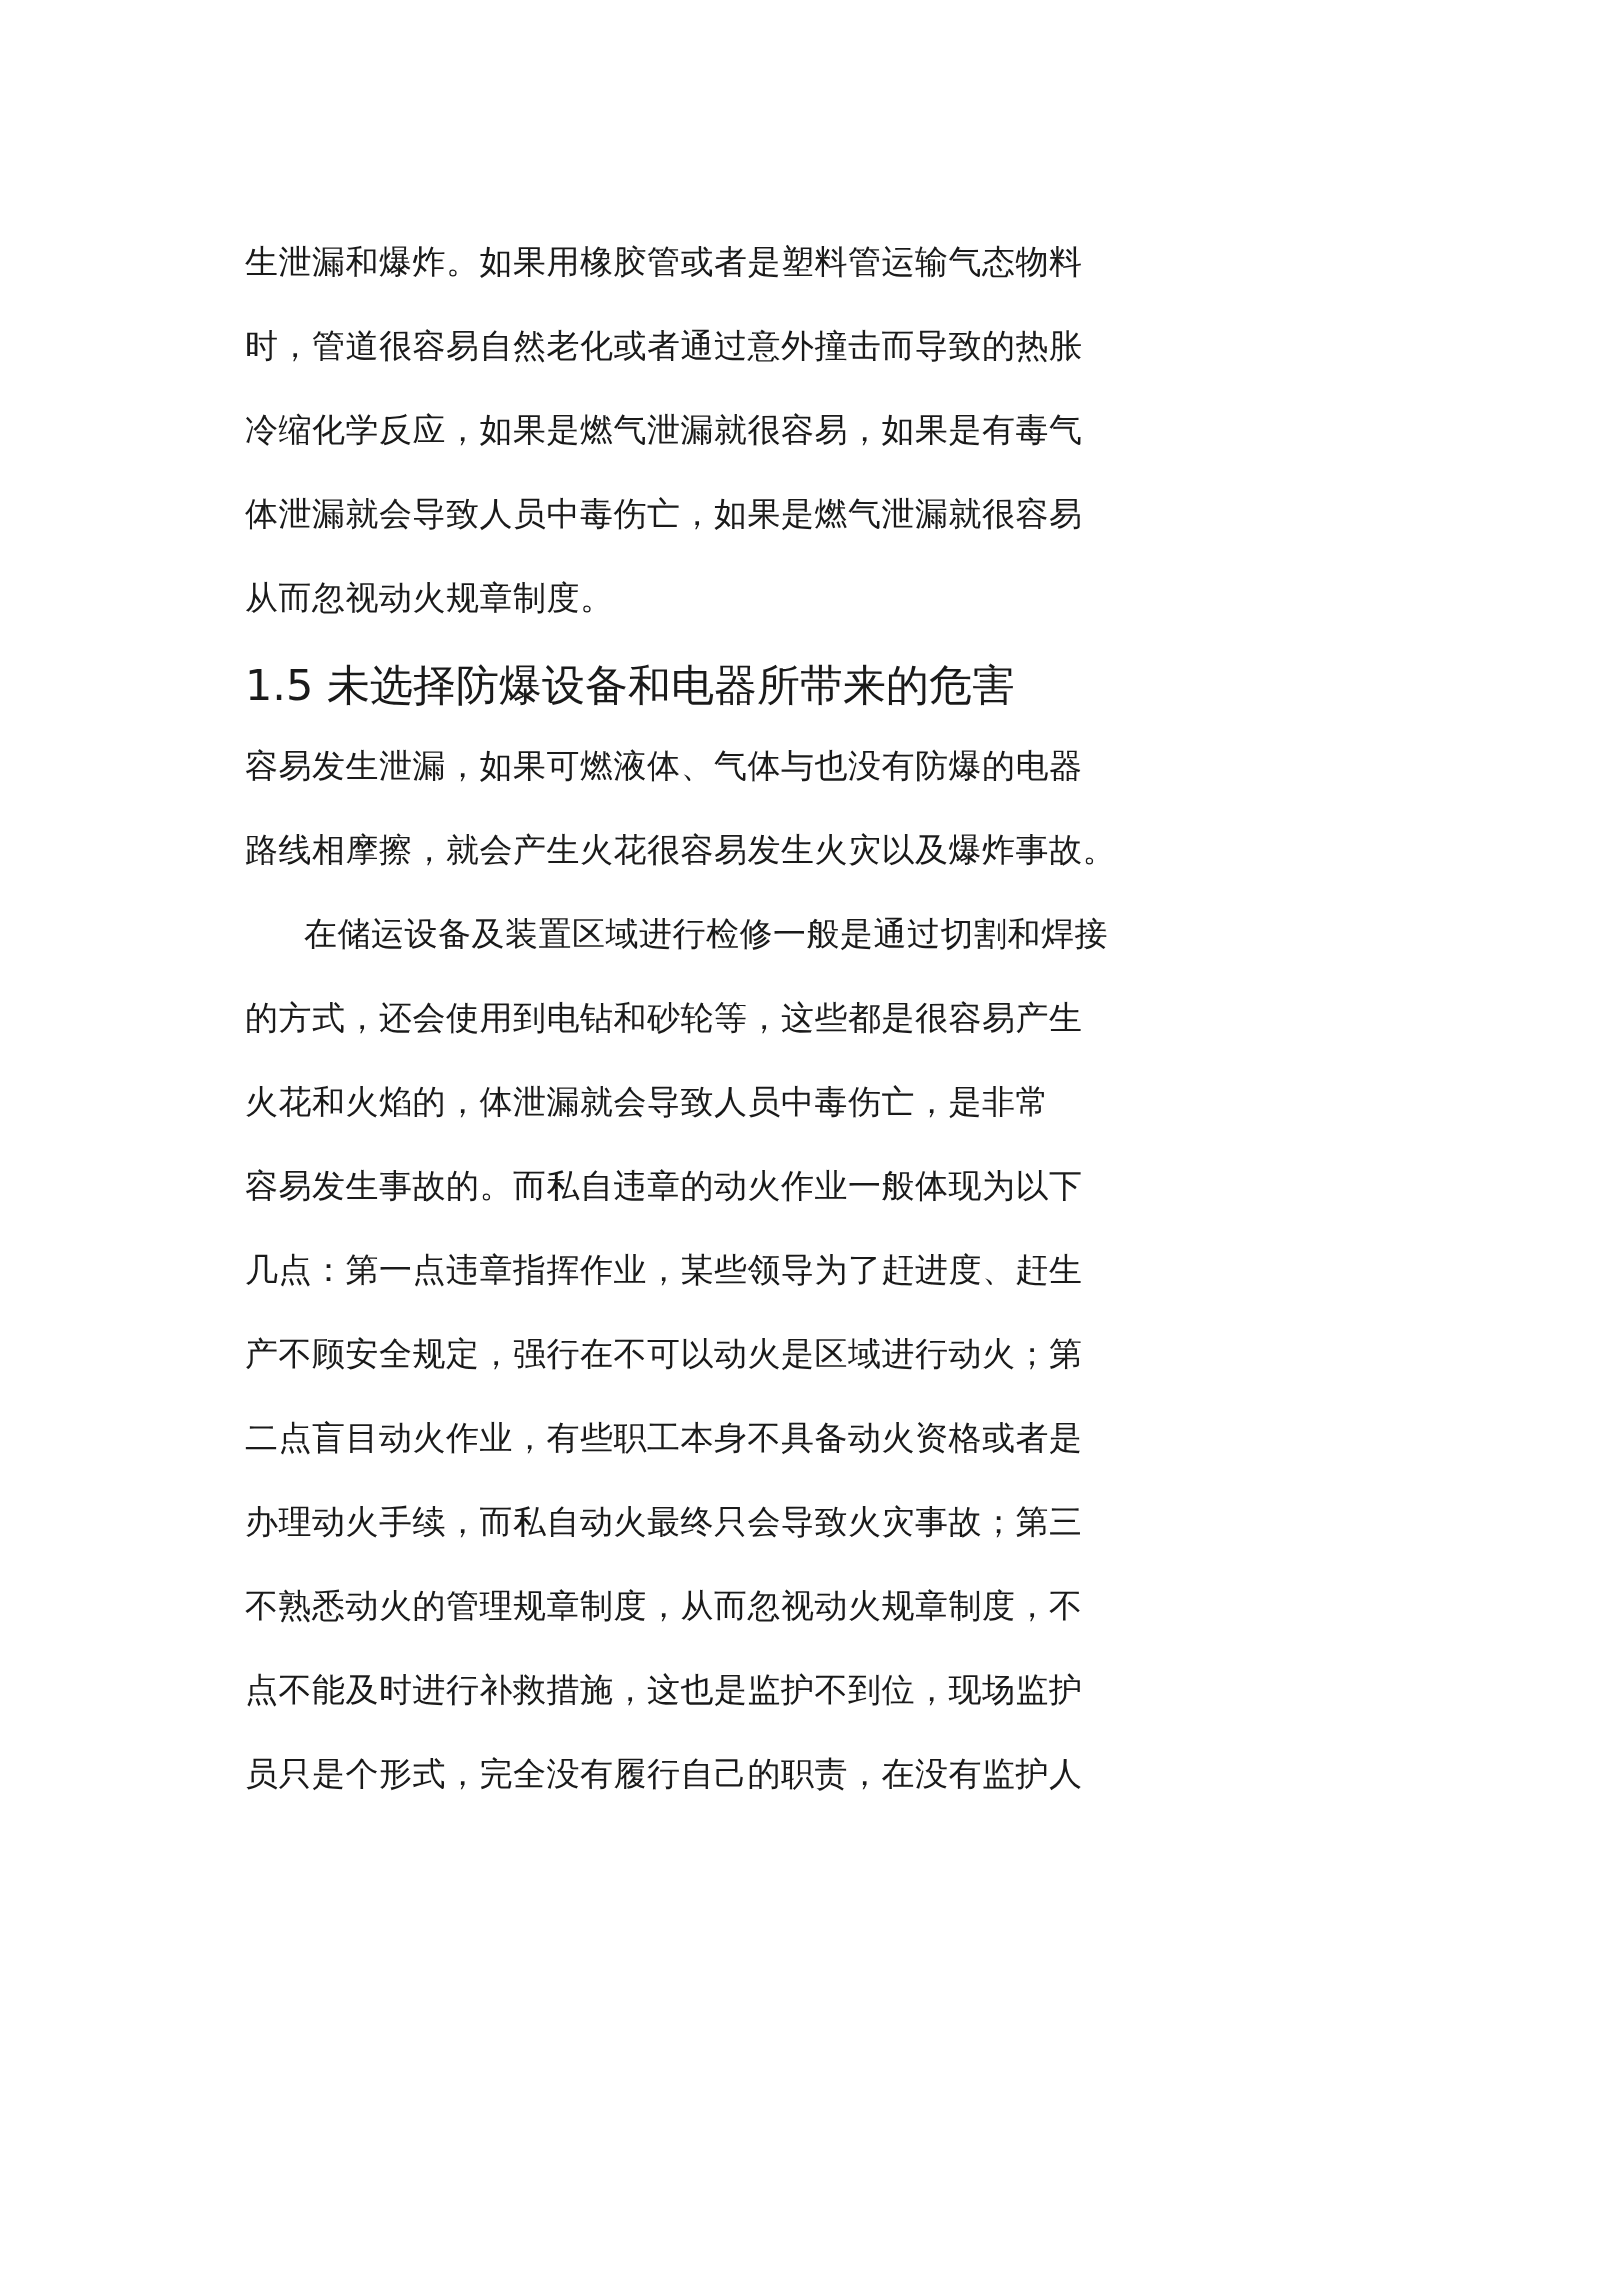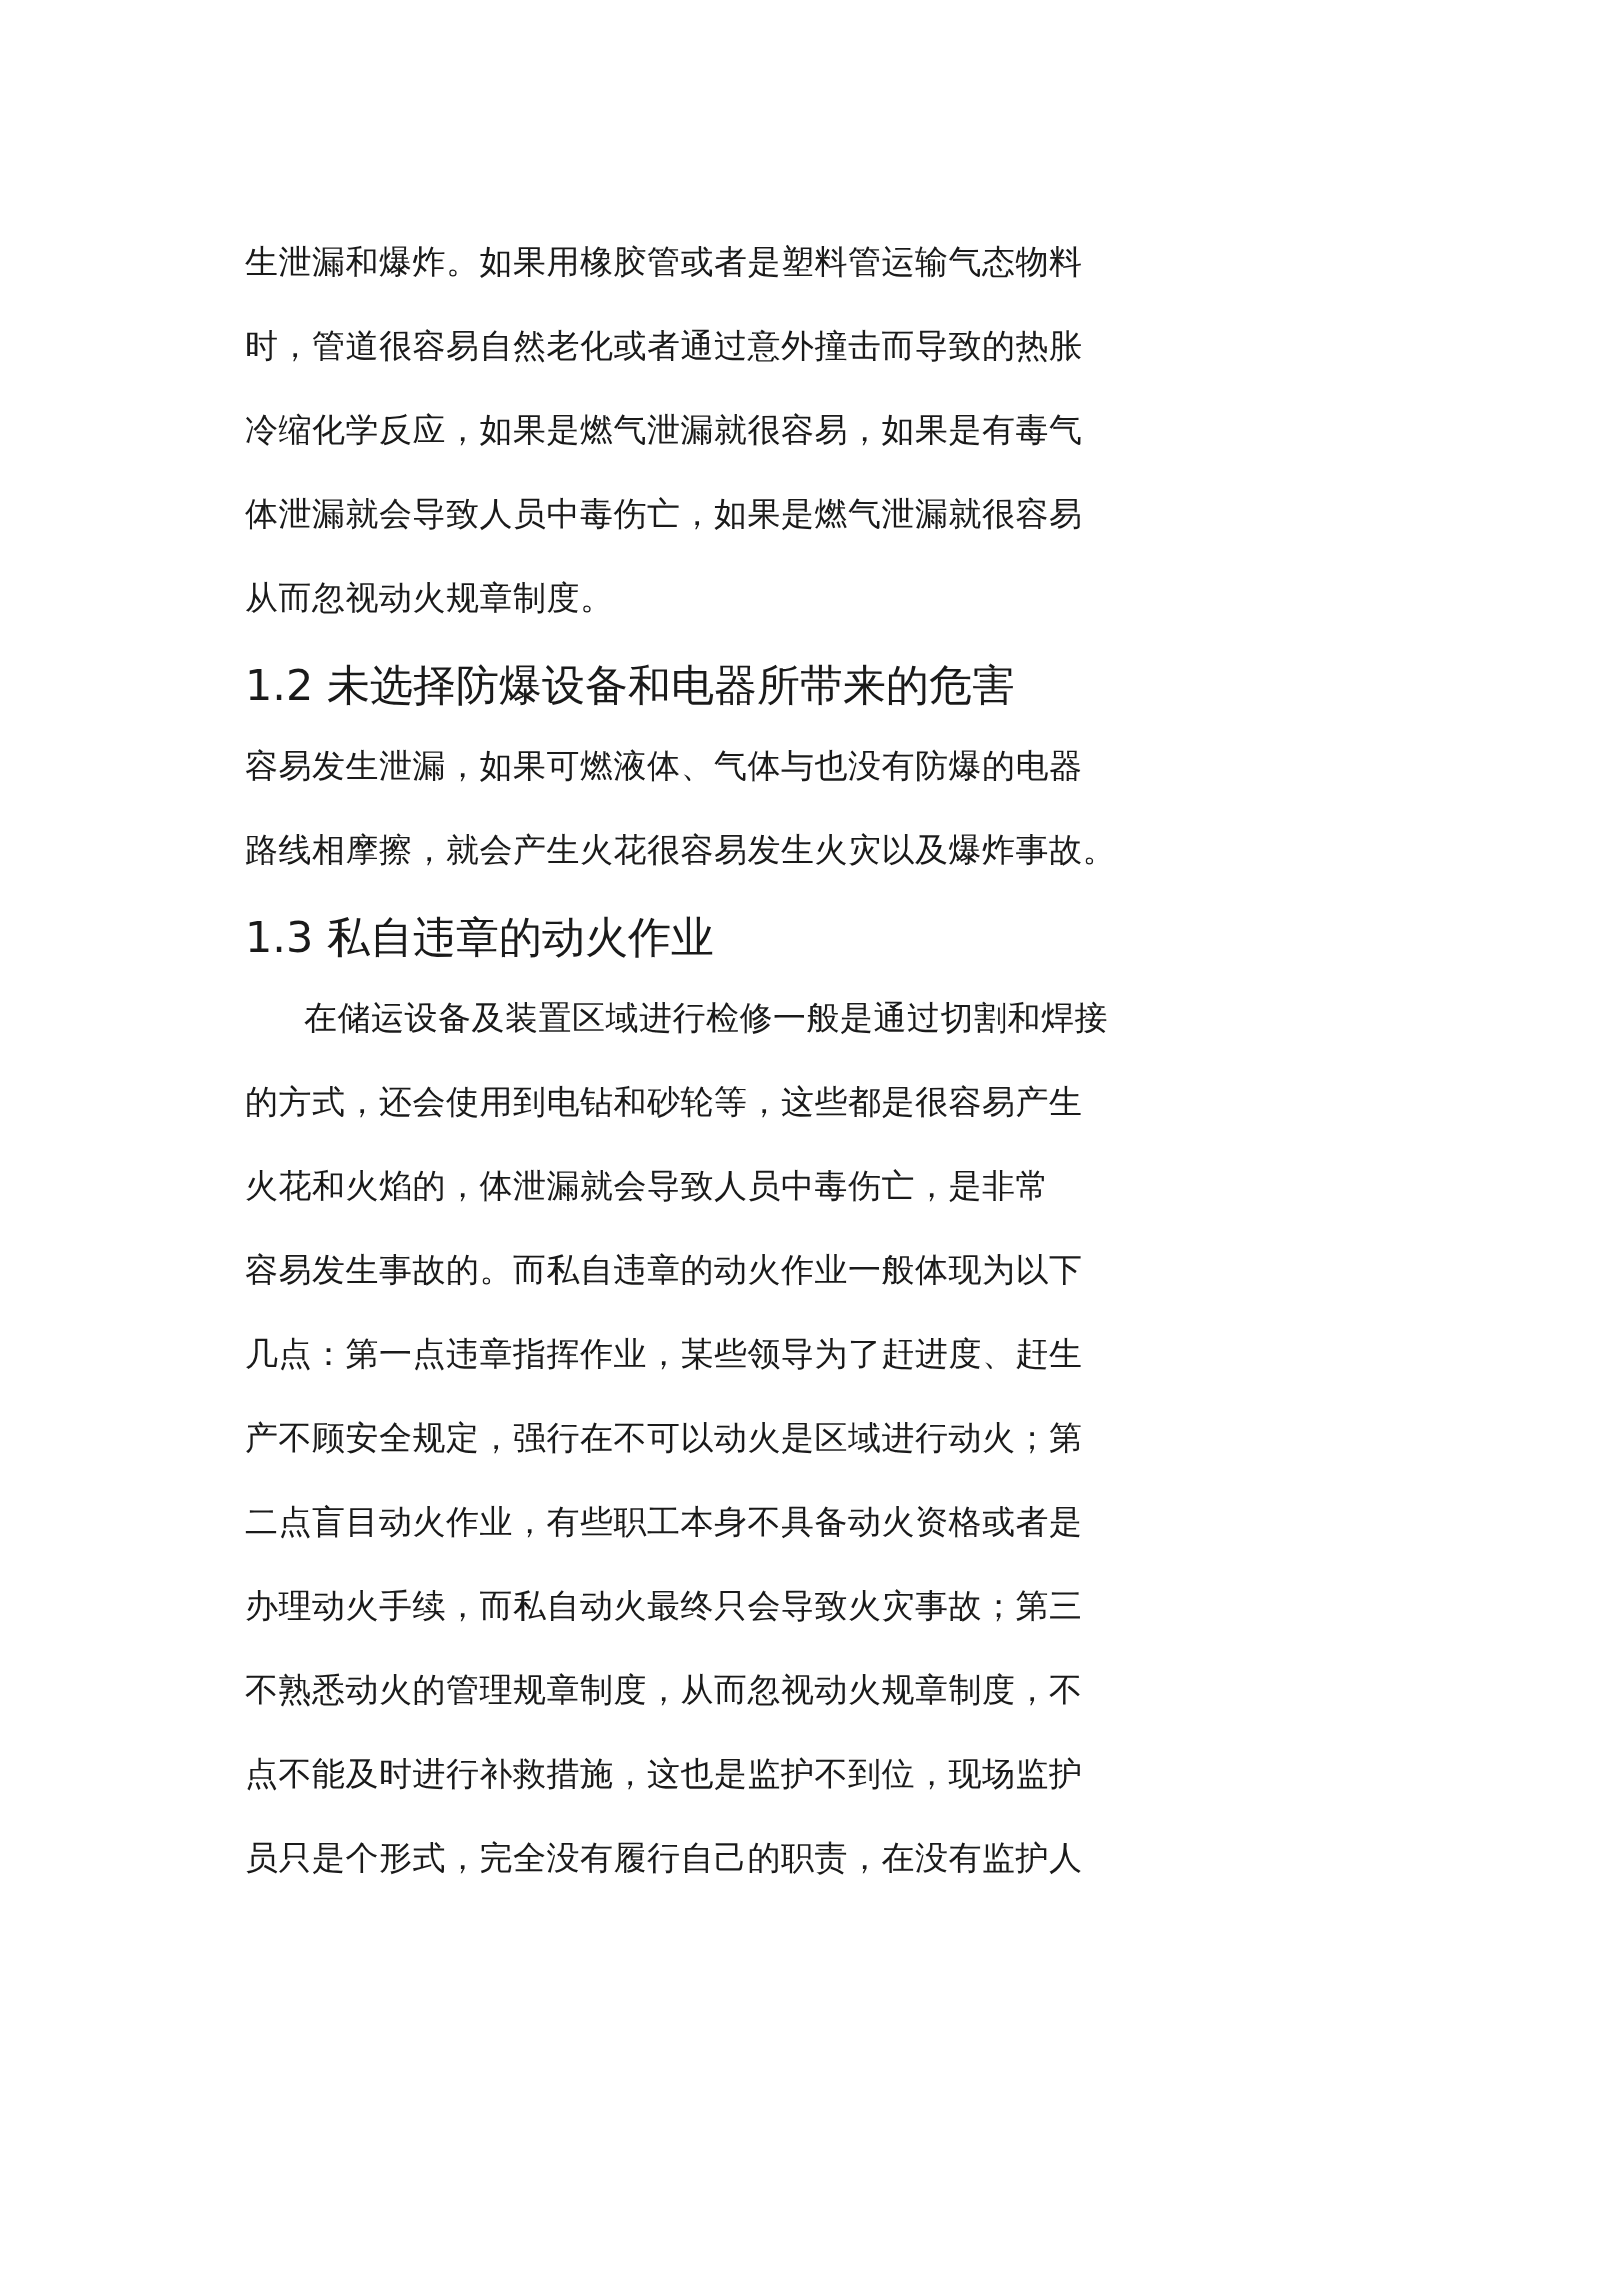--- a/index.html
+++ b/index.html
@@ -46,27 +46,26 @@
 
   <div>
     <div class="line">生泄漏和爆炸。如果用橡胶管或者是塑料管运输气态物料</div>
     <div class="line">时，管道很容易自然老化或者通过意外撞击而导致的热胀</div>
     <div class="line">冷缩化学反应，如果是燃气泄漏就很容易，如果是有毒气</div>
     <div class="line">体泄漏就会导致人员中毒伤亡，如果是燃气泄漏就很容易</div>
     <div class="line">从而忽视动火规章制度。</div>
   </div>
 
   <div>
-    <div class="heading">1.2 未选择防爆设备和电器所带来的危害</div>
+    <div class="heading">1.5 未选择防爆设备和电器所带来的危害</div>
     <div class="line">容易发生泄漏，如果可燃液体、气体与也没有防爆的电器</div>
     <div class="line">路线相摩擦，就会产生火花很容易发生火灾以及爆炸事故。</div>
   </div>
 
   <div>
-    <div class="heading">1.3 私自违章的动火作业</div>
     <div class="line indent">在储运设备及装置区域进行检修一般是通过切割和焊接</div>
     <div class="line">的方式，还会使用到电钻和砂轮等，这些都是很容易产生</div>
     <div class="line">火花和火焰的，体泄漏就会导致人员中毒伤亡，是非常</div>
     <div class="line">容易发生事故的。而私自违章的动火作业一般体现为以下</div>
     <div class="line">几点：第一点违章指挥作业，某些领导为了赶进度、赶生</div>
     <div class="line">产不顾安全规定，强行在不可以动火是区域进行动火；第</div>
     <div class="line">二点盲目动火作业，有些职工本身不具备动火资格或者是</div>
     <div class="line">办理动火手续，而私自动火最终只会导致火灾事故；第三</div>
     <div class="line">不熟悉动火的管理规章制度，从而忽视动火规章制度，不</div>
     <div class="line">点不能及时进行补救措施，这也是监护不到位，现场监护</div>

